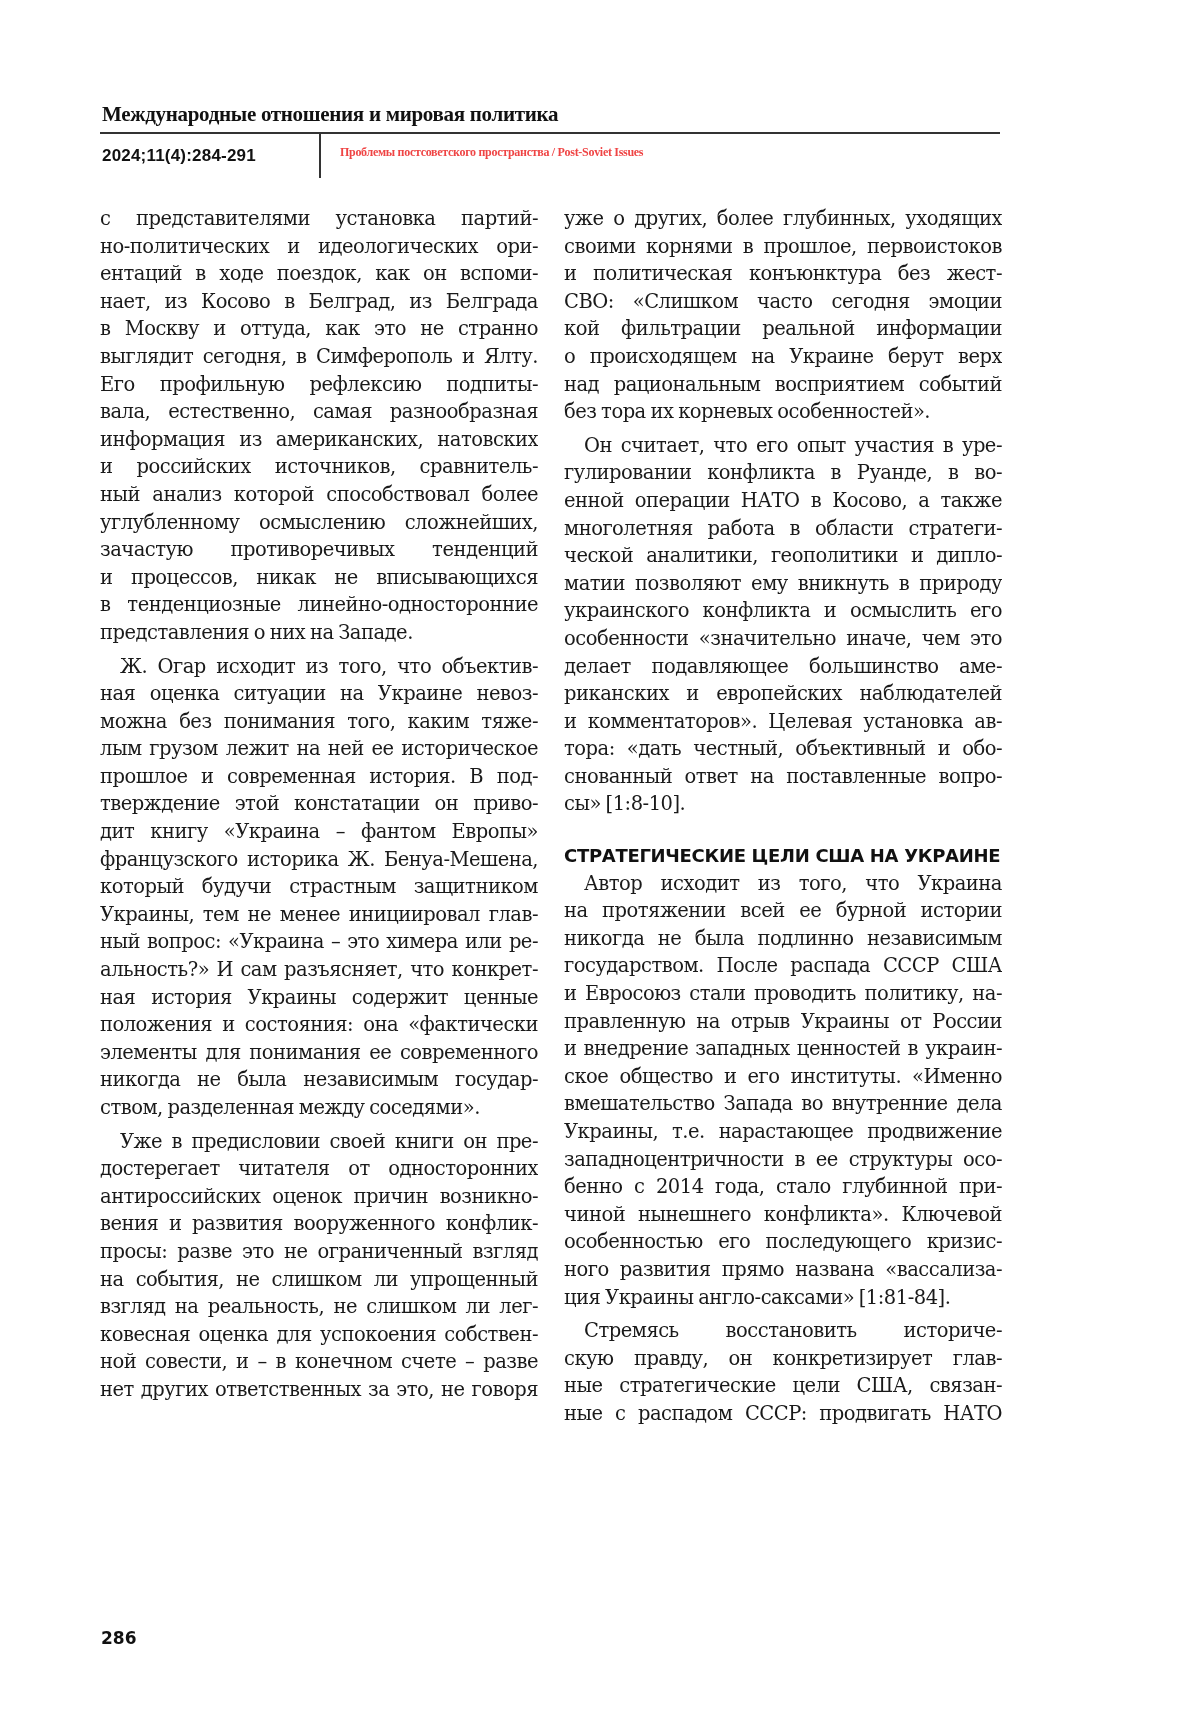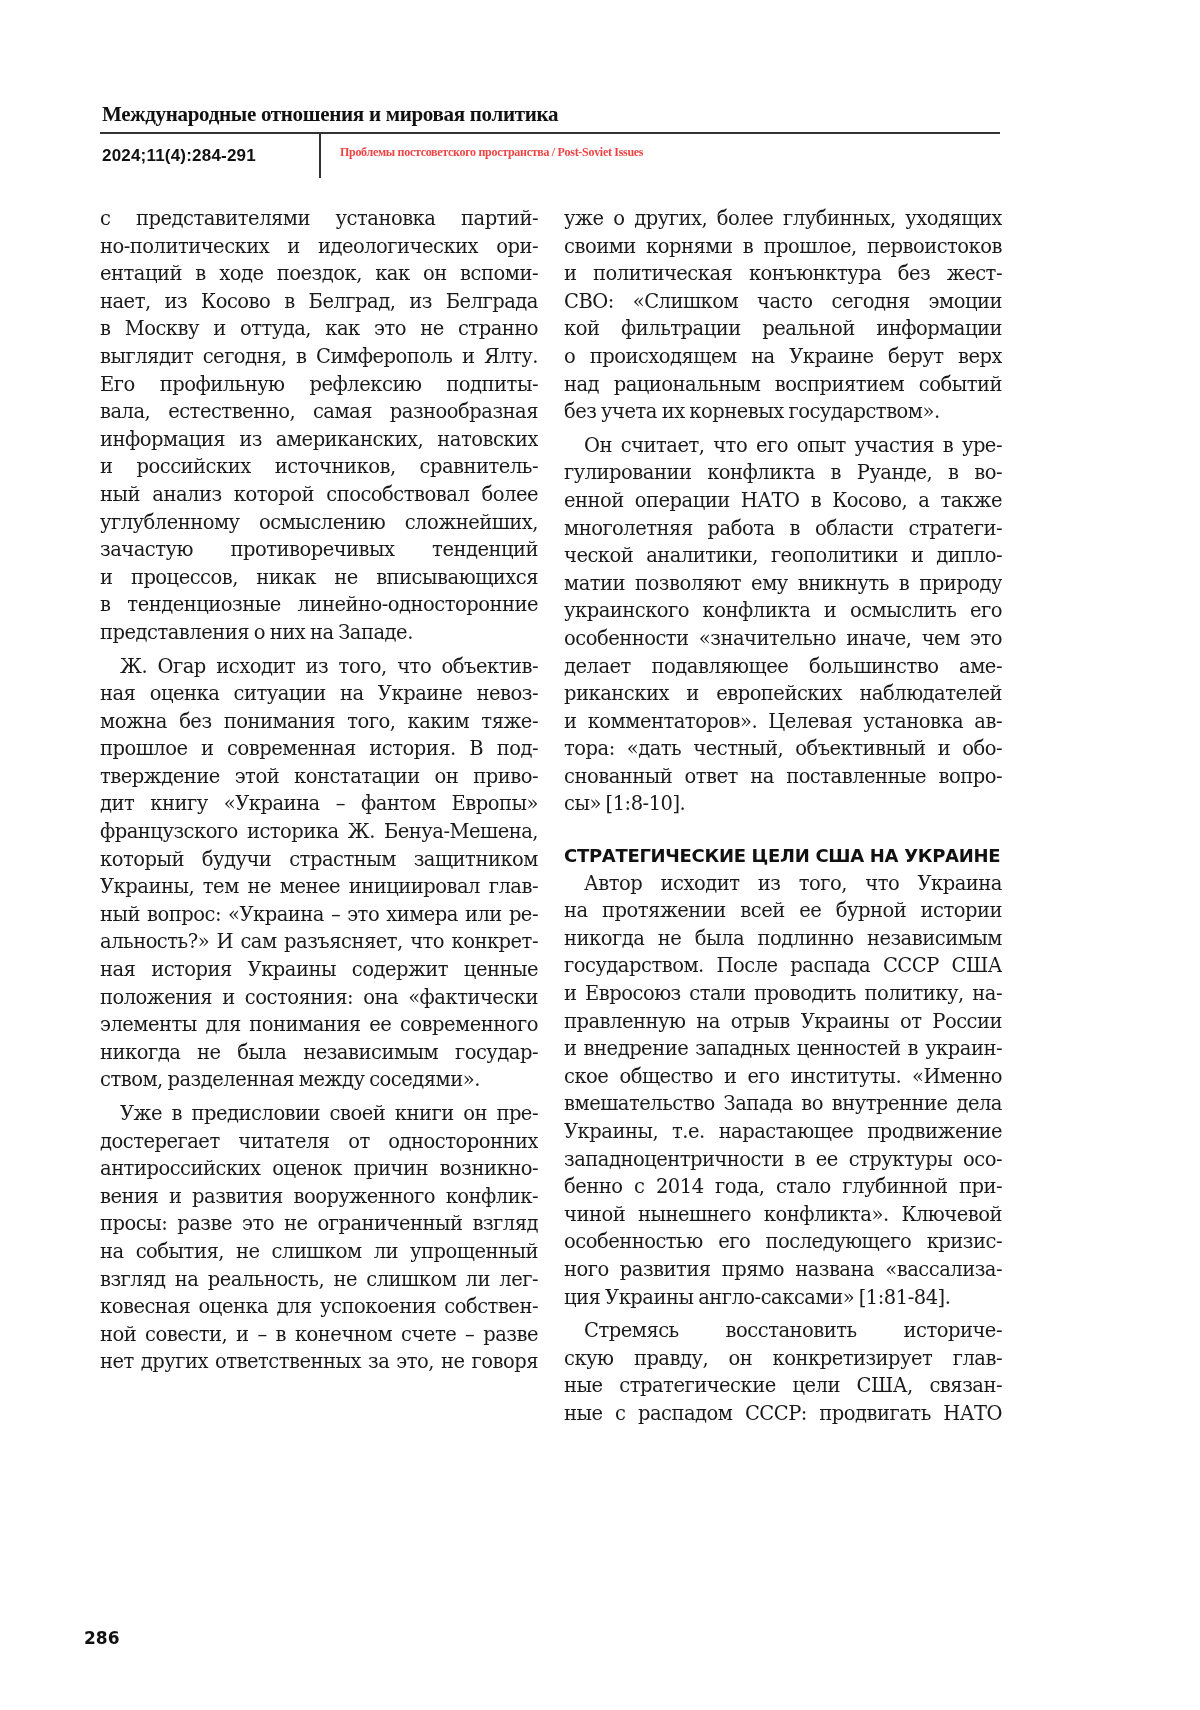--- a/index.html
+++ b/index.html
@@ -106,21 +106,21 @@
       font-family: "DejaVu Sans", sans-serif;
       font-weight: bold;
       font-size: 18px;
       line-height: 27.6px;
       letter-spacing: -0.3px;
       white-space: nowrap;
       color: #111;
     }
     .page-number {
       position: absolute;
-      left: 84px;
+      left: 101px;
       top: 1628px;
       font-family: "DejaVu Sans", sans-serif;
       font-weight: bold;
       font-size: 17px;
       color: #111;
       text-align: right;
     }
   </style>
 </head>
 <body>
@@ -150,20 +150,21 @@
       <span class="line">зачастую противоречивых тенденций</span>
       <span class="line">и процессов, никак не вписывающихся</span>
       <span class="line">в тенденциозные линейно-односторонние</span>
       <span class="line last">представления о них на Западе.</span>
     </div>
     <div class="para-gap"></div>
     <div>
       <span class="line indent">Ж. Огар исходит из того, что объектив-</span>
       <span class="line">ная оценка ситуации на Украине невоз-</span>
       <span class="line">можна без понимания того, каким тяже-</span>
+      <span class="line">лым грузом лежит на ней ее историческое</span>
       <span class="line">прошлое и современная история. В под-</span>
       <span class="line">тверждение этой констатации он приво-</span>
       <span class="line">дит книгу «Украина – фантом Европы»</span>
       <span class="line">французского историка Ж. Бенуа-Мешена,</span>
       <span class="line">который будучи страстным защитником</span>
       <span class="line">Украины, тем не менее инициировал глав-</span>
       <span class="line">ный вопрос: «Украина – это химера или ре-</span>
       <span class="line">альность?» И сам разъясняет, что конкрет-</span>
       <span class="line">ная история Украины содержит ценные</span>
       <span class="line">положения и состояния: она «фактически</span>
@@ -187,21 +188,21 @@
   </div>
 <div class="column col-right" id="col-right">
     <div>
       <span class="line">уже о других, более глубинных, уходящих</span>
       <span class="line">своими корнями в прошлое, первоистоков</span>
       <span class="line">и политическая конъюнктура без жест-</span>
       <span class="line">СВО: «Слишком часто сегодня эмоции</span>
       <span class="line">кой фильтрации реальной информации</span>
       <span class="line">о происходящем на Украине берут верх</span>
       <span class="line">над рациональным восприятием событий</span>
-      <span class="line last">без учета их корневых государством».</span>
+      <span class="line last">без тора их корневых особенностей».</span>
     </div>
     <div class="para-gap"></div>
     <div>
       <span class="line indent">Он считает, что его опыт участия в уре-</span>
       <span class="line">гулировании конфликта в Руанде, в во-</span>
       <span class="line">енной операции НАТО в Косово, а также</span>
       <span class="line">многолетняя работа в области стратеги-</span>
       <span class="line">ческой аналитики, геополитики и дипло-</span>
       <span class="line">матии позволяют ему вникнуть в природу</span>
       <span class="line">украинского конфликта и осмыслить его</span>

